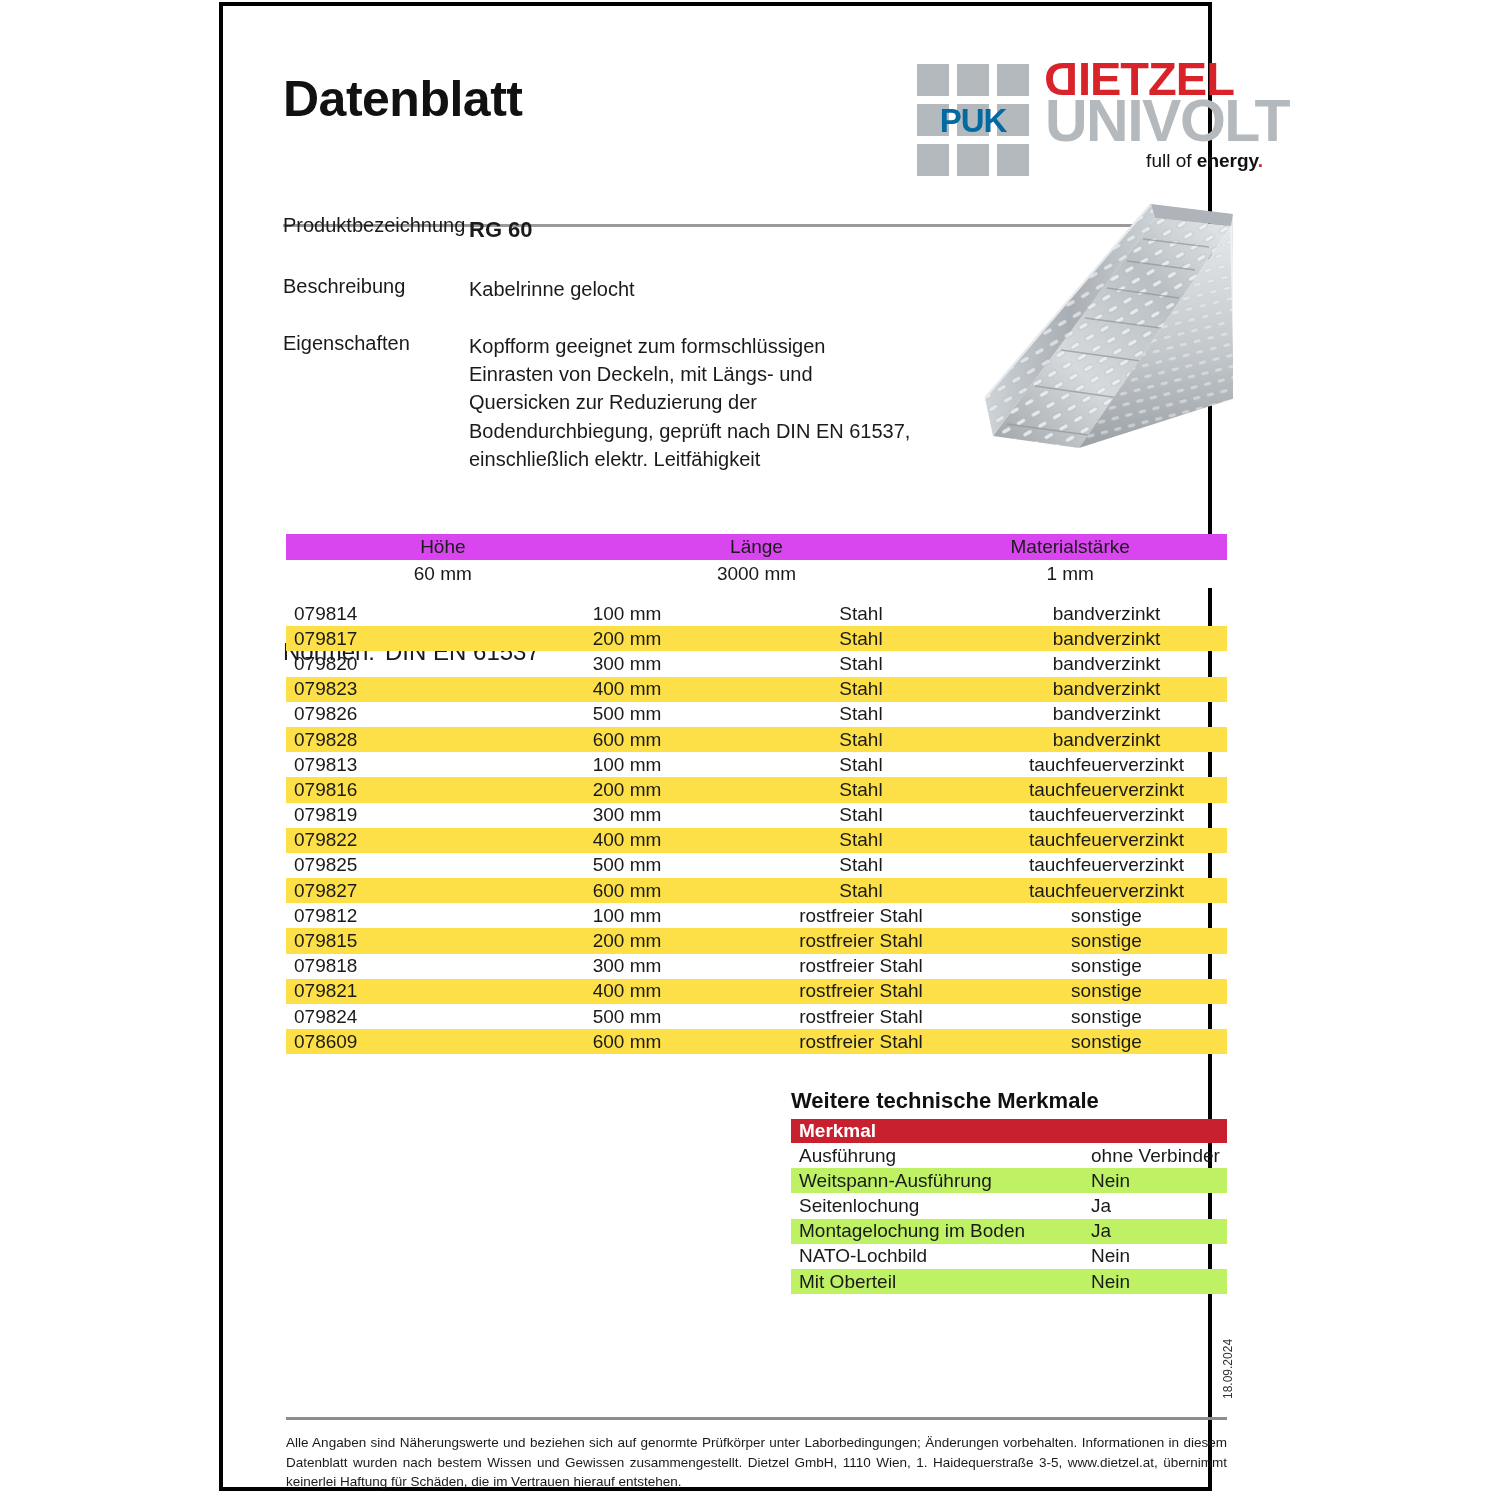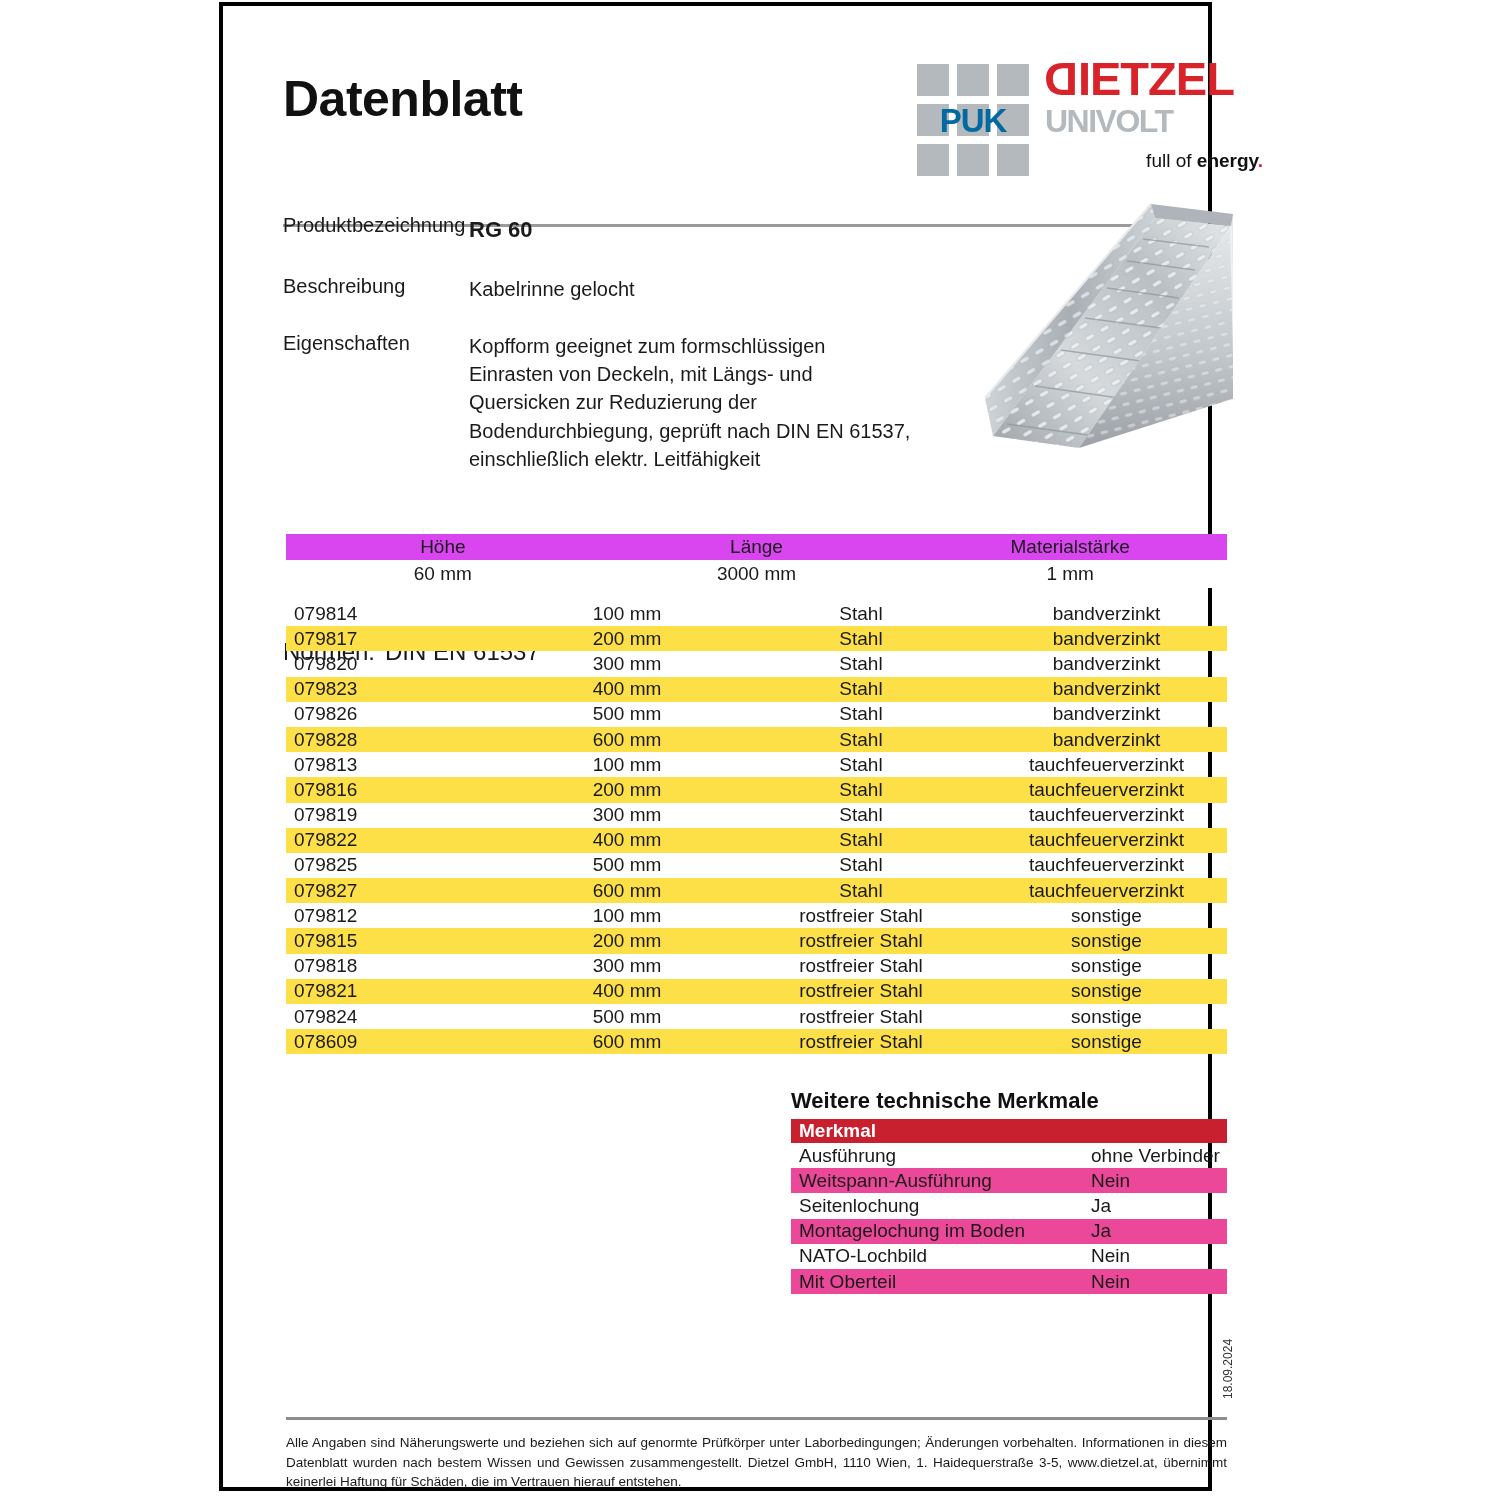--- a/index.html
+++ b/index.html
@@ -106,21 +106,21 @@
     position: absolute;
     left: 4px; top: 10px;
     width: 30px; height: 30px;
     border-radius: 50%;
     background: #b4b9bd;
     z-index: -1;
   }
   #univolt-word {
     position: absolute;
     left: 0; top: 44px;
-    font-size: 32px;
+    font-size: 59px;
     font-weight: bold;
     color: #b4b9bd;
     letter-spacing: -1.5px;
     line-height: 46px;
     white-space: nowrap;
     text-align: center;
   }
   #tagline {
     position: absolute;
     right: 2px; top: 96px;
@@ -250,21 +250,21 @@
     padding-left: 8px;
     box-sizing: border-box;
   }
   .mk-row {
     display: flex;
     height: 25.2px;
     align-items: center;
     font-size: 19px;
     color: #1a1a1a;
   }
-  .mk-row.alt { background: #ec4899; }
+  .mk-row.alt { background: #bef264; }
   .mk-k { width: 300px; padding-left: 8px; box-sizing: border-box; }
   .mk-v { width: 136px; text-align: left; }
 
   
   #footer-rule {
     position: absolute;
     left: 3px; top: 1411px;
     width: 941px; height: 3px;
     background: #8d8d8d;
   }

